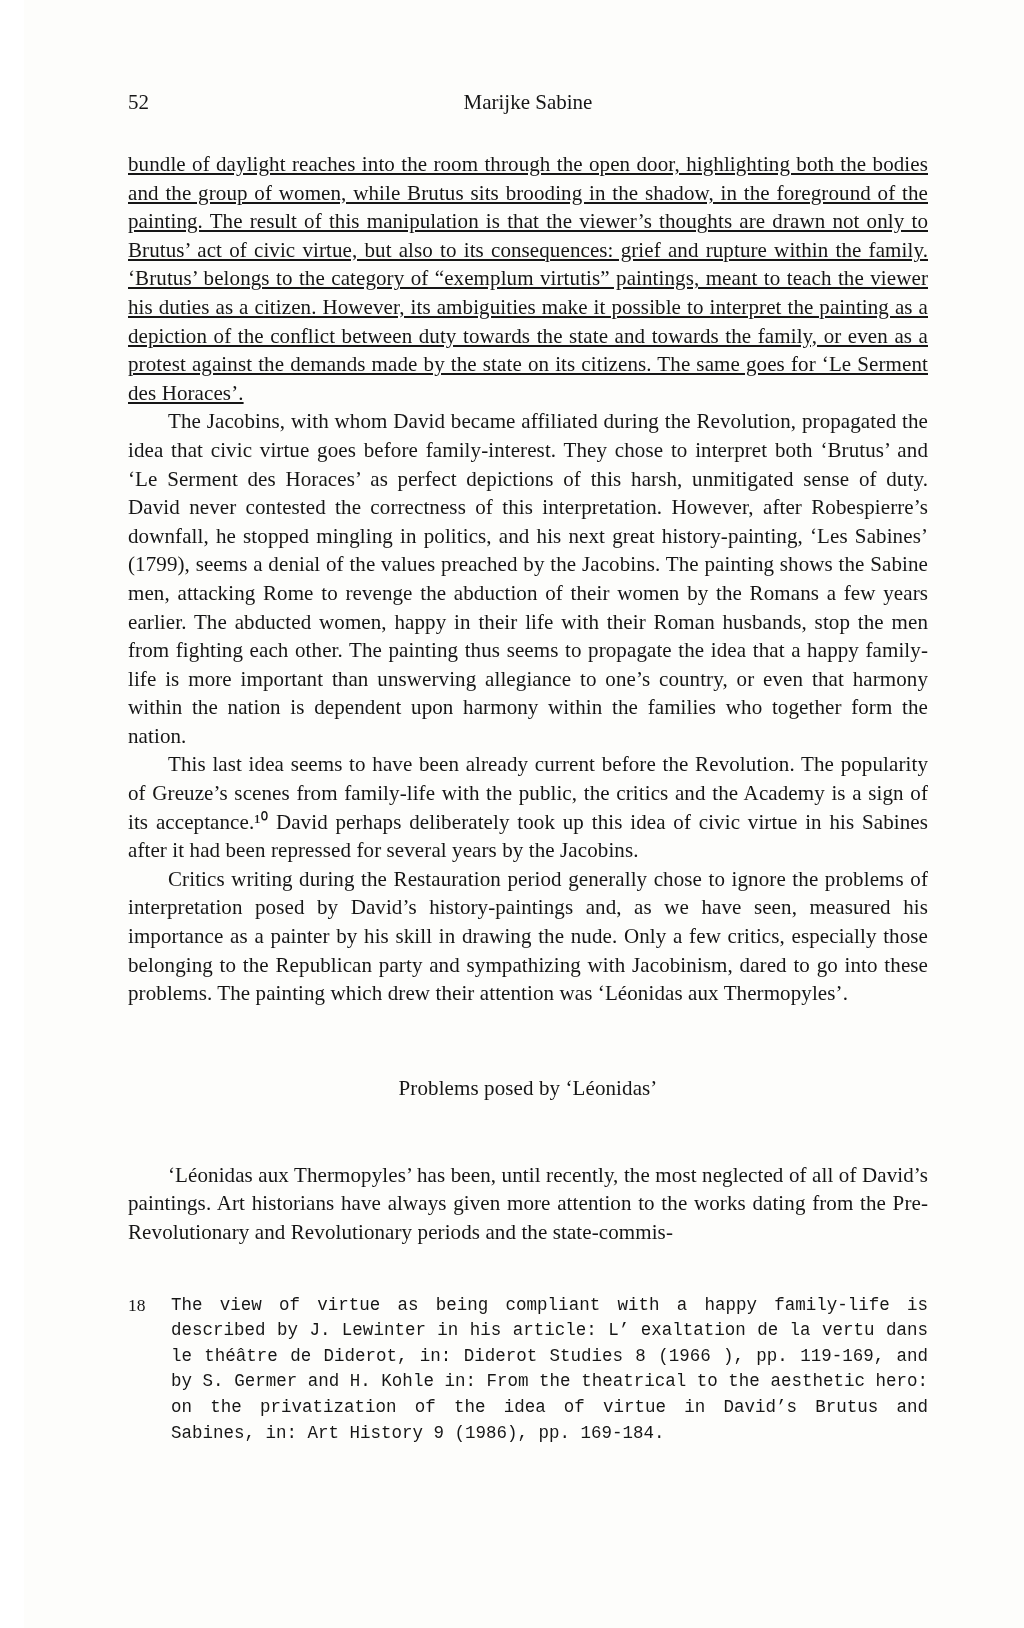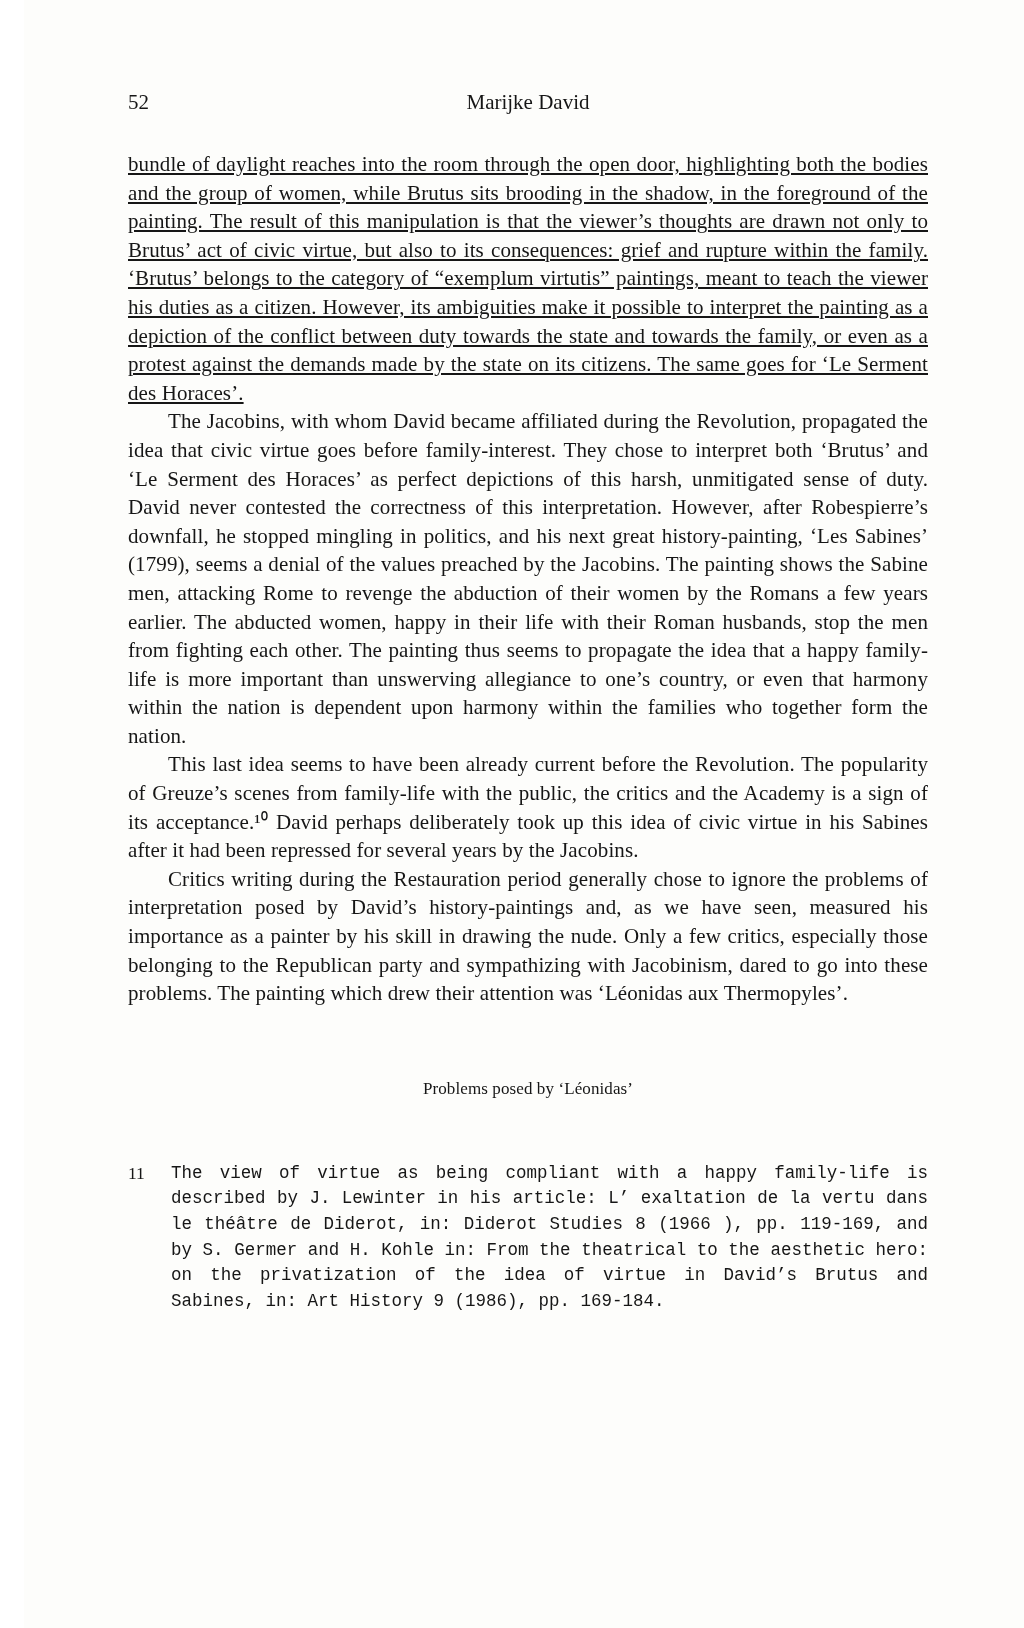--- a/index.html
+++ b/index.html
@@ -44,21 +44,21 @@
   }
   .para {
     margin: 0;
     text-indent: 40px;
   }
   .para.no-indent {
     text-indent: 0;
     text-decoration: underline;
   }
   .section-heading {
-    font-size: 17px;
+    font-size: 21px;
     font-weight: normal;
     text-align: center;
     margin: 66px 0 58px 0;
     line-height: 29px;
   }
   .footnote {
     display: flex;
     margin-top: 46px;
     font-size: 17.5px;
     line-height: 25.6px;
@@ -72,29 +72,30 @@
     font-family: Liberation Mono, monospace;
   }
 </style>
 </head>
 <body>
 
 <div class="page">
 
   <header class="pagehead">
     <span class="pagenum">52</span>
-    <span class="runhead">Marijke David</span>
+    <span class="runhead">Marijke Sabine</span>
   </header>
 
   <main class="body-text">
     <p class="para no-indent">bundle of daylight reaches into the room through the open door, highlighting both the bodies and the group of women, while Brutus sits brooding in the shadow, in the foreground of the painting. The result of this manipulation is that the viewer’s thoughts are drawn not only to Brutus’ act of civic virtue, but also to its consequences: grief and rupture within the family. ‘Brutus’ belongs to the category of “exemplum virtutis” paintings, meant to teach the viewer his duties as a citizen. However, its ambiguities make it possible to interpret the painting as a depiction of the conflict between duty towards the state and towards the family, or even as a protest against the demands made by the state on its citizens. The same goes for ‘Le Serment des Horaces’.</p>
     <p class="para">The Jacobins, with whom David became affiliated during the Revolution, propagated the idea that civic virtue goes before family-interest. They chose to interpret both ‘Brutus’ and ‘Le Serment des Horaces’ as perfect depictions of this harsh, unmitigated sense of duty. David never contested the correctness of this interpretation. However, after Robespierre’s downfall, he stopped mingling in politics, and his next great history-painting, ‘Les Sabines’ (1799), seems a denial of the values preached by the Jacobins. The painting shows the Sabine men, attacking Rome to revenge the abduction of their women by the Romans a few years earlier. The abducted women, happy in their life with their Roman husbands, stop the men from fighting each other. The painting thus seems to propagate the idea that a happy family-life is more important than unswerving allegiance to one’s country, or even that harmony within the nation is dependent upon harmony within the families who together form the nation.</p>
     <p class="para">This last idea seems to have been already current before the Revolution. The popularity of Greuze’s scenes from family-life with the public, the critics and the Academy is a sign of its acceptance.¹⁰ David perhaps deliberately took up this idea of civic virtue in his Sabines after it had been repressed for several years by the Jacobins.</p>
     <p class="para">Critics writing during the Restauration period generally chose to ignore the problems of interpretation posed by David’s history-paintings and, as we have seen, measured his importance as a painter by his skill in drawing the nude. Only a few critics, especially those belonging to the Republican party and sympathizing with Jacobinism, dared to go into these problems. The painting which drew their attention was ‘Léonidas aux Thermopyles’.</p>
     <h2 class="section-heading">Problems posed by ‘Léonidas’</h2>
+    <p class="para">‘Léonidas aux Thermopyles’ has been, until recently, the most neglected of all of David’s paintings. Art historians have always given more attention to the works dating from the Pre-Revolutionary and Revolutionary periods and the state-commis-</p>
   </main>
 
   <footer class="footnote">
-    <span class="fn-num">11</span>
+    <span class="fn-num">18</span>
     <span class="fn-text">The view of virtue as being compliant with a happy family-life is described by J. Lewinter in his article: L’ exaltation de la vertu dans le théâtre de Diderot, in: Diderot Studies 8 (1966 ), pp. 119-169, and by S. Germer and H. Kohle in: From the theatrical to the aesthetic hero: on the privatization of the idea of virtue in David’s Brutus and Sabines, in: Art History 9 (1986), pp. 169-184.</span>
   </footer>
 
 </div>
 
 </body></html>

